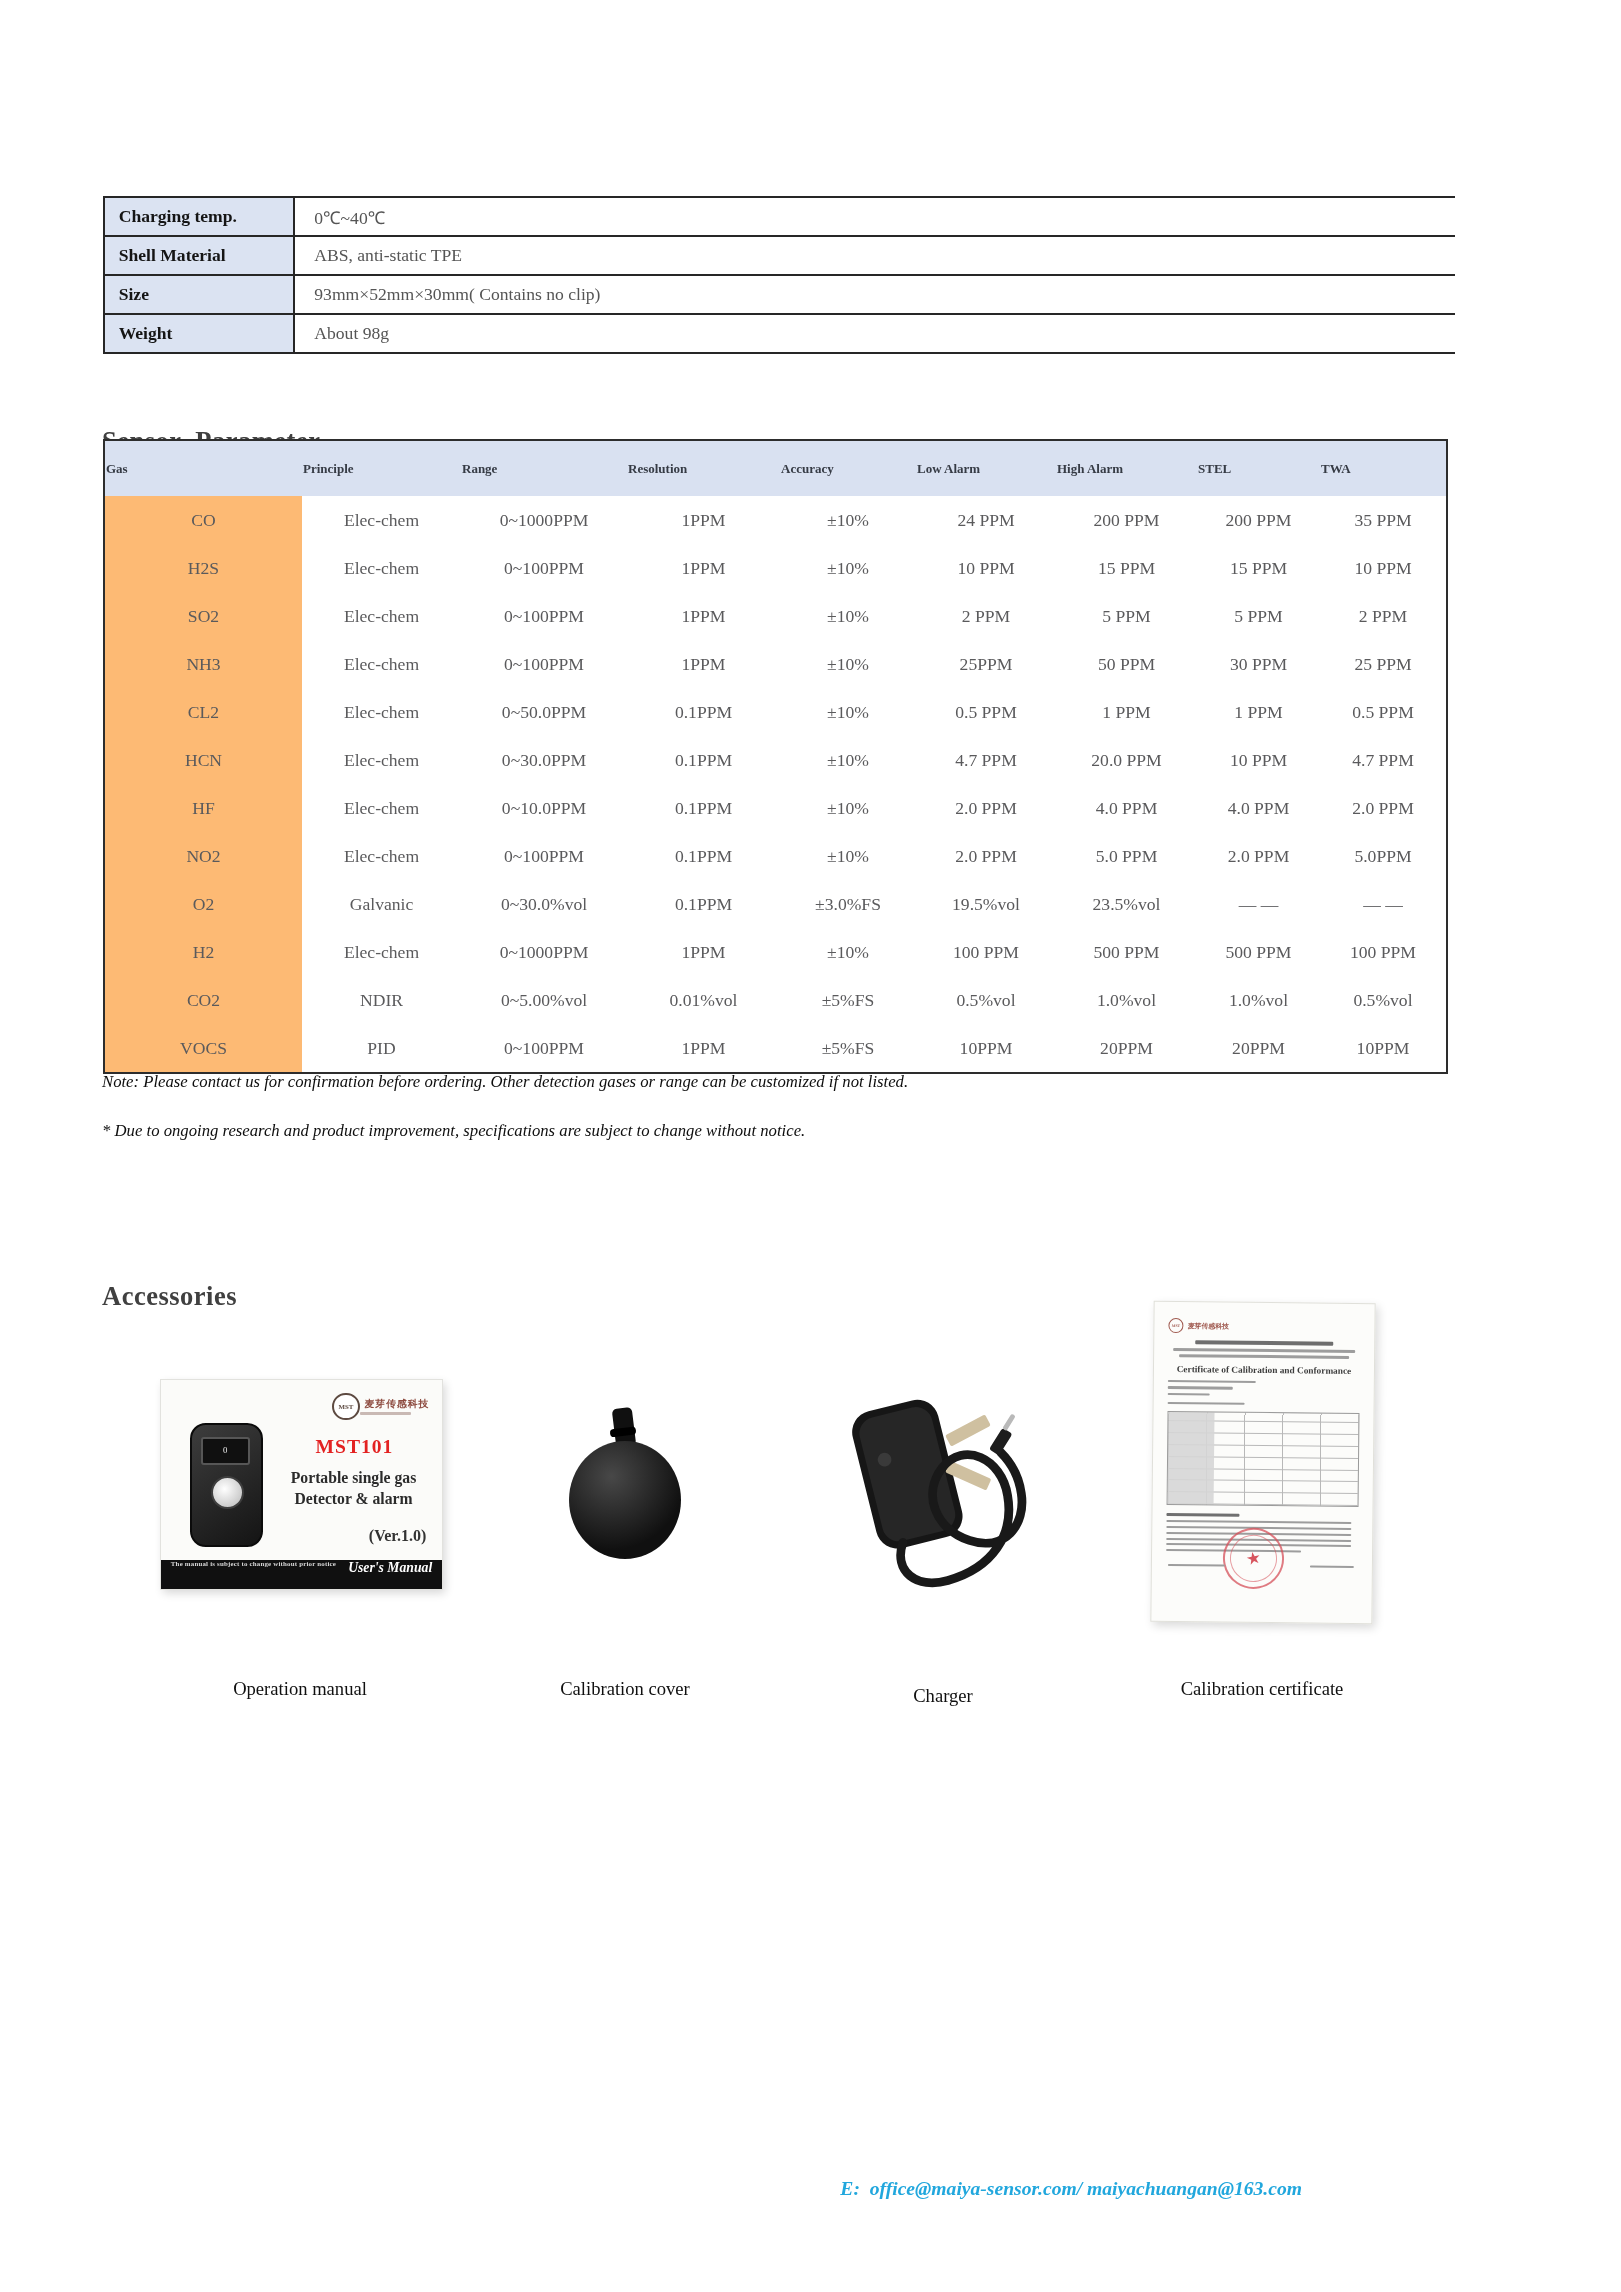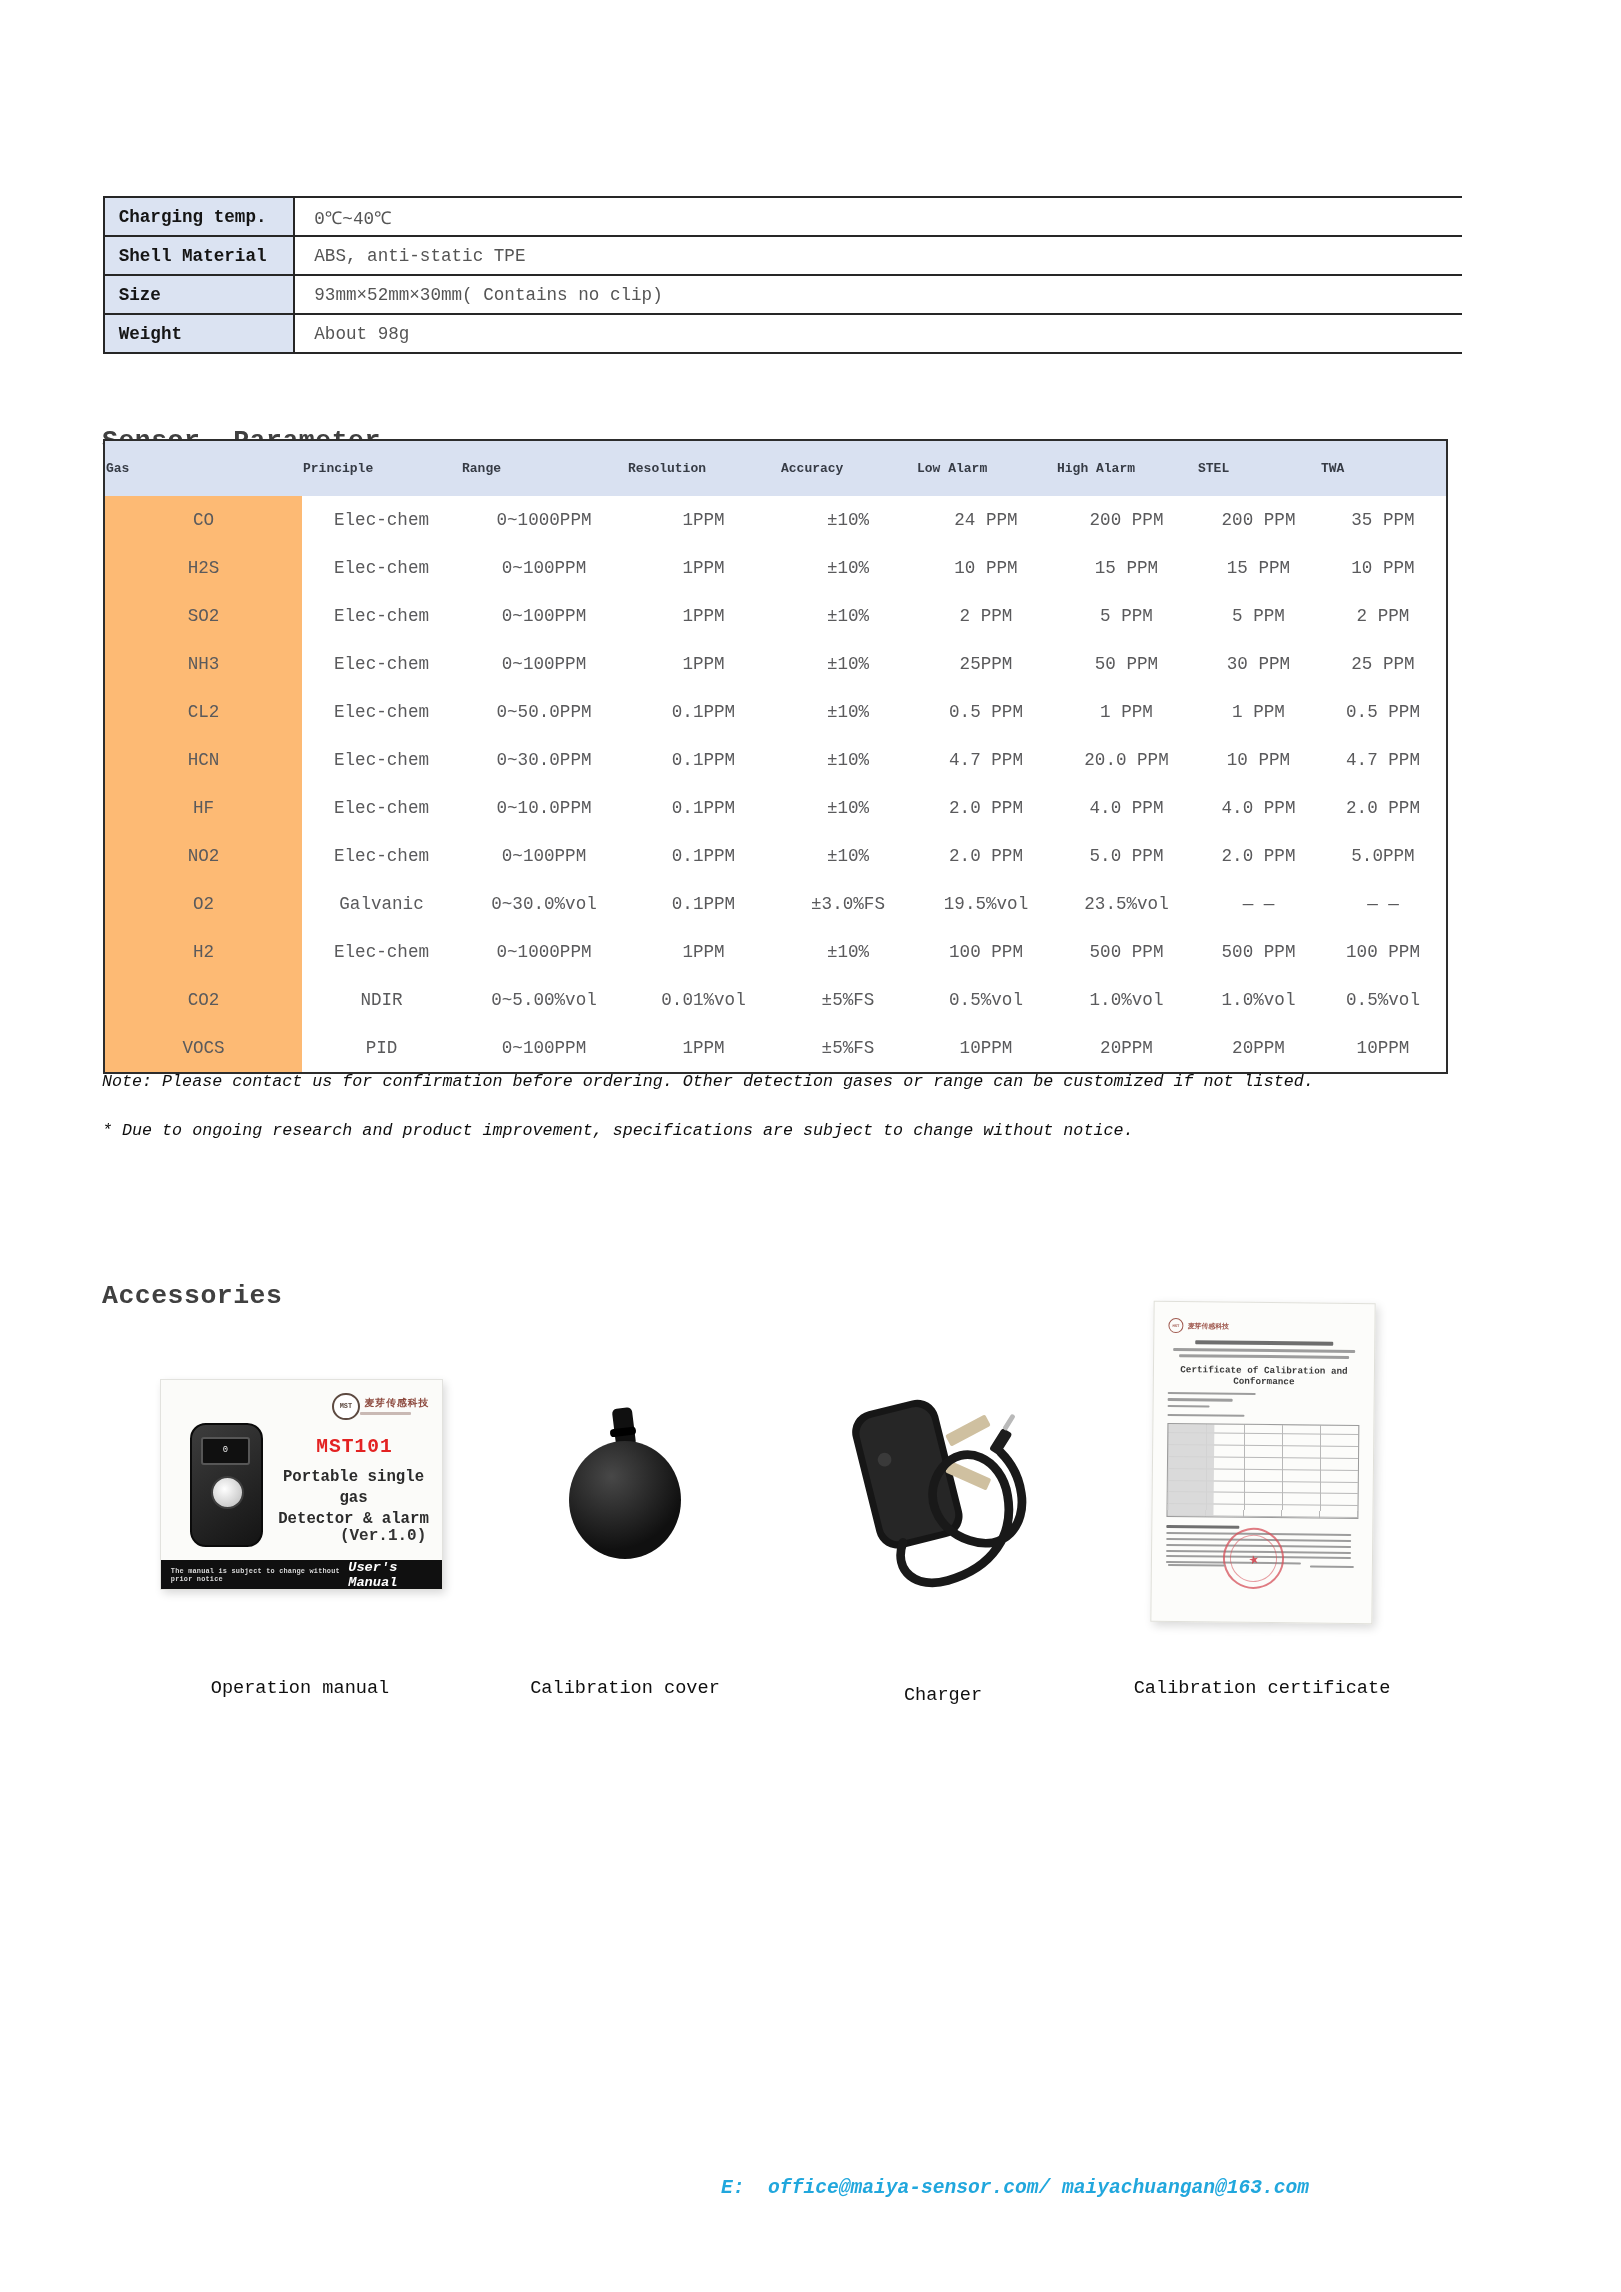--- a/index.html
+++ b/index.html
@@ -1,17 +1,17 @@
 <!DOCTYPE html>
 <html><head>
 <meta charset="utf-8">
 <style>
   html,body{margin:0;padding:0;background:#fff;}
   .page{position:relative;width:1455px;height:2293px;background:#ffffff;overflow:hidden;
-        font-family:Liberation Mono, monospace;color:#222;padding-left:7px;}
+        font-family:Liberation Serif, serif;color:#222;}
 
   
   .spec-table{position:absolute;left:103px;top:196px;width:1387px;border-collapse:collapse;table-layout:fixed;}
   .spec-table td{border:2px solid #262626;height:35px;vertical-align:middle;font-size:17.6px;}
   .spec-table td.lbl{width:173px;background:#dbe3f2;font-weight:bold;color:#151515;padding-left:13.7px;}
   .spec-table td.val{padding-left:19.6px;color:#555;}
 
   
   .section-title{position:absolute;left:102px;font-size:26.5px;font-weight:bold;color:#404040;white-space:pre;letter-spacing:0.5px;margin-top:34px;}
   #sensor-title{top:392px;}
@@ -45,21 +45,21 @@
   .m-screen{position:absolute;left:8.8px;top:11.8px;width:45px;height:24.5px;background:#101010;border:2px solid #565656;
             border-radius:2.9px;color:#eee;font-size:8.8px;text-align:center;line-height:22.5px;}
   .m-sensor{position:absolute;left:18.6px;top:51px;width:29px;height:29px;border-radius:50%;
             background:radial-gradient(circle at 40% 38%,#ffffff,#c9c9c9 75%);border:2.9px solid #3e3e3e;}
   .m-model{position:absolute;left:116px;top:56px;width:155px;text-align:center;color:#e32222;font-weight:bold;
            font-size:19.6px;letter-spacing:1px;}
   .m-title{position:absolute;left:110px;top:87px;width:165px;text-align:center;font-weight:bold;font-size:15.7px;
            color:#2b2b2b;line-height:1.35;}
   .m-ver{position:absolute;right:15.7px;top:147px;font-size:16px;color:#333;font-weight:bold;}
   .m-strip{position:absolute;left:0;bottom:0;width:100%;height:29px;background:#101010;display:flex;
-           align-items:center;justify-content:space-between;padding:0 9.8px;box-sizing:border-box;}
+           align-items:flex-start;justify-content:space-between;padding:0 9.8px;box-sizing:border-box;}
   .m-strip-note{color:#d8d8d8;font-size:6.9px;font-weight:bold;letter-spacing:0.2px;}
   .m-strip-title{color:#fff;font-size:13.7px;font-weight:bold;font-style:italic;}
 
   
   .fig-cover{position:absolute;left:549px;top:1402px;width:153px;height:173px;}
   .c-nozzle{position:absolute;left:65px;top:5.9px;width:19.6px;height:39px;background:#101010;border-radius:4.9px;transform:rotate(-7deg);}
   .c-ring{position:absolute;left:61px;top:25.5px;width:25.5px;height:7.8px;background:#000;border-radius:3.9px;transform:rotate(-7deg);}
   .c-disc{position:absolute;left:19.6px;top:39px;width:112px;height:118px;border-radius:50%;
           background:radial-gradient(circle at 38% 30%,#484848,#101010 68%);}
 

